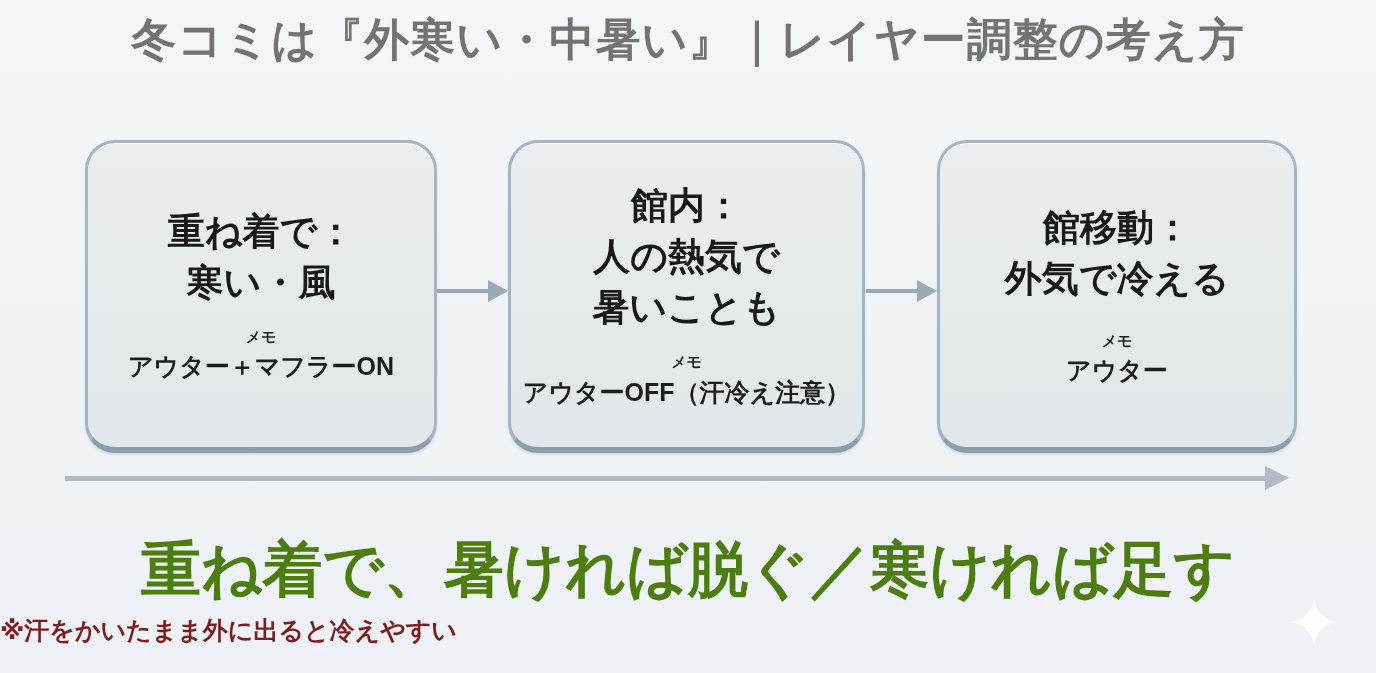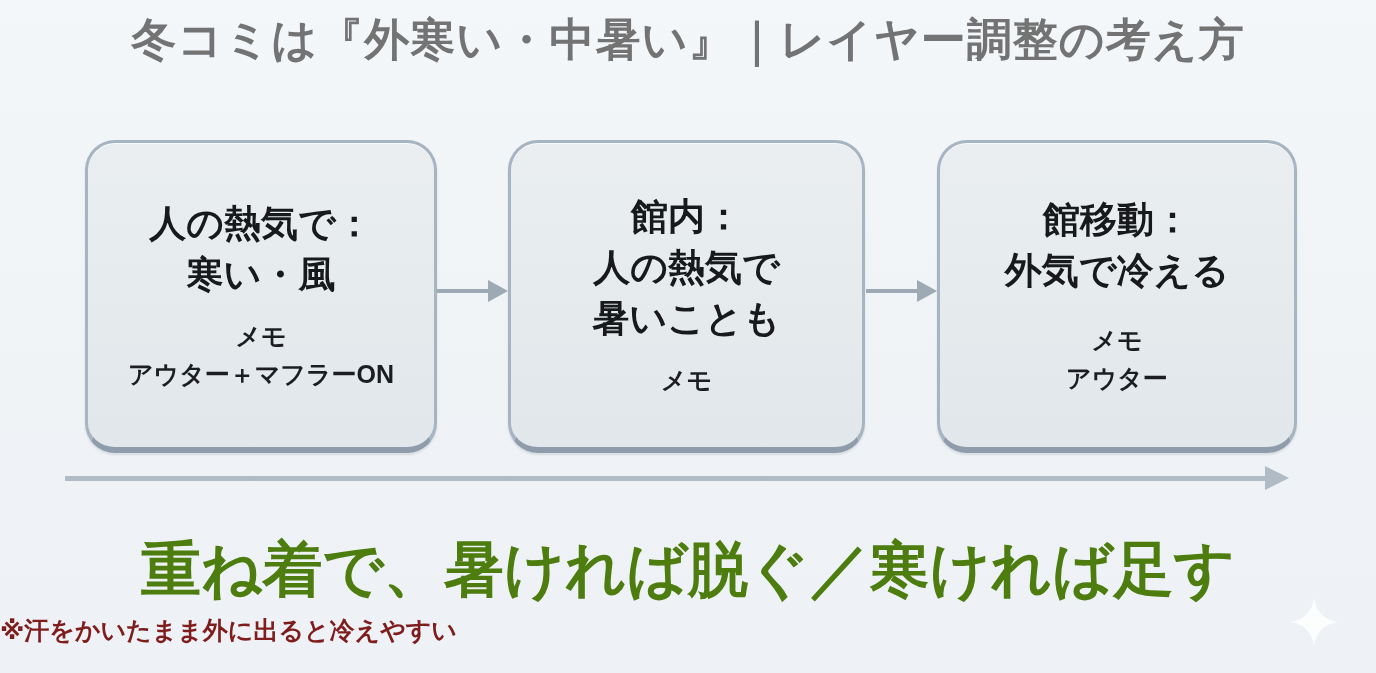--- a/index.html
+++ b/index.html
@@ -24,21 +24,21 @@
     box-shadow:0 2px 2px rgba(142,156,171,0.25), inset 0 1px 0 rgba(255,255,255,0.7);
   }
   .card-1{left:85px;width:352px;}
   .card-2{left:508px;width:357px;}
   .card-3{left:937px;width:360px;gap:8px;}
   .card-main{
     white-space:pre-line;text-align:center;
     font-size:37px;line-height:1.38;font-weight:800;color:#17191c;
   }
   .card-memo{margin-top:18px;text-align:center;}
-  .memo-label{font-size:25px;font-weight:800;color:#1b1d20;line-height:1.5;}
+  .memo-label{font-size:15px;font-weight:800;color:#1b1d20;line-height:1.5;}
   .memo-text{font-size:25px;font-weight:800;color:#1b1d20;line-height:1.45;white-space:nowrap;}
   .connector{position:absolute;top:289px;height:4px;background:#9daab6;}
   .connector-1{left:437px;width:52px;}
   .connector-2{left:866px;width:52px;}
   .connector .head{
     position:absolute;right:-19px;top:-9px;width:0;height:0;
     border-left:20px solid #9daab6;border-top:11px solid transparent;border-bottom:11px solid transparent;
   }
   .timeline{position:absolute;top:476px;left:65px;width:1202px;height:5px;background:#b0bbc6;}
   .timeline .head{
@@ -56,34 +56,35 @@
   .sparkle{position:absolute;left:1289px;top:597px;width:50px;height:50px;opacity:0.85;}
 </style>
 </head>
 <body>
 
 <div class="stage">
 
   <div class="page-title">冬コミは『外寒い・中暑い』｜レイヤー調整の考え方</div>
 
   <div class="card card-1">
-    <div class="card-main">人の熱気で：
+    <div class="card-main">重ね着で：
 寒い・風</div>
     <div class="card-memo">
       <div class="memo-label">メモ</div>
       <div class="memo-text">アウター＋マフラーON</div>
     </div>
   </div>
 
   <div class="card card-2">
     <div class="card-main">館内：
 人の熱気で
 暑いことも</div>
     <div class="card-memo">
       <div class="memo-label">メモ</div>
+      <div class="memo-text">アウターOFF（汗冷え注意）</div>
     </div>
   </div>
 
   <div class="card card-3">
     <div class="card-main">館移動：
 外気で冷える</div>
     <div class="card-memo">
       <div class="memo-label">メモ</div>
       <div class="memo-text">アウター</div>
     </div>

